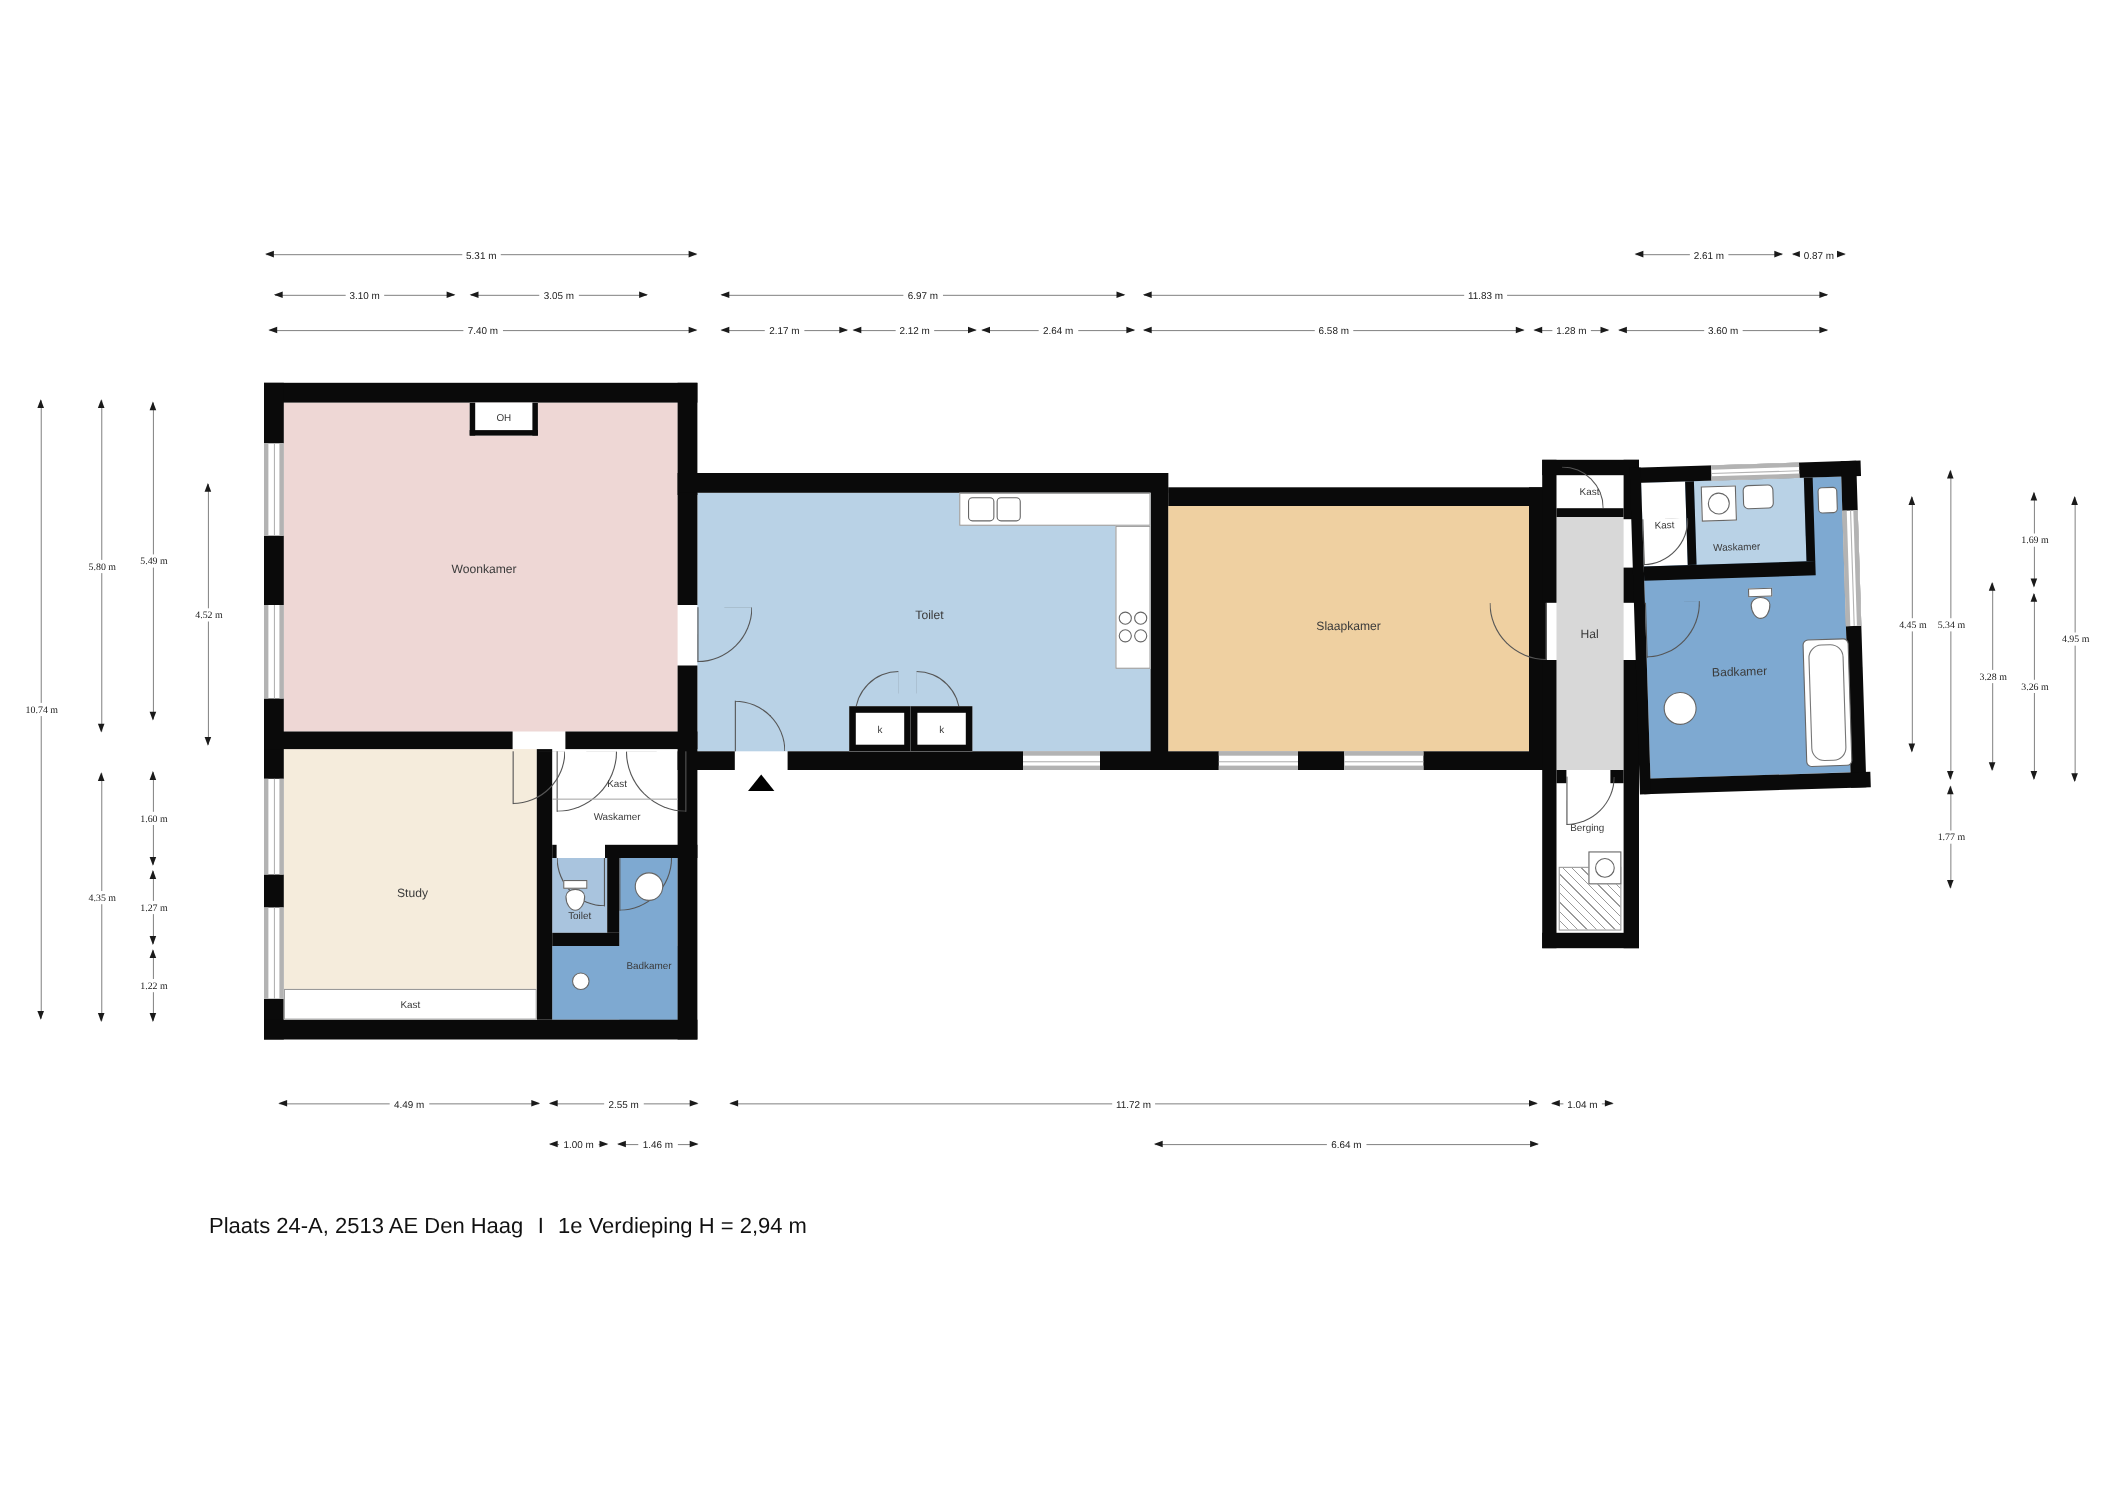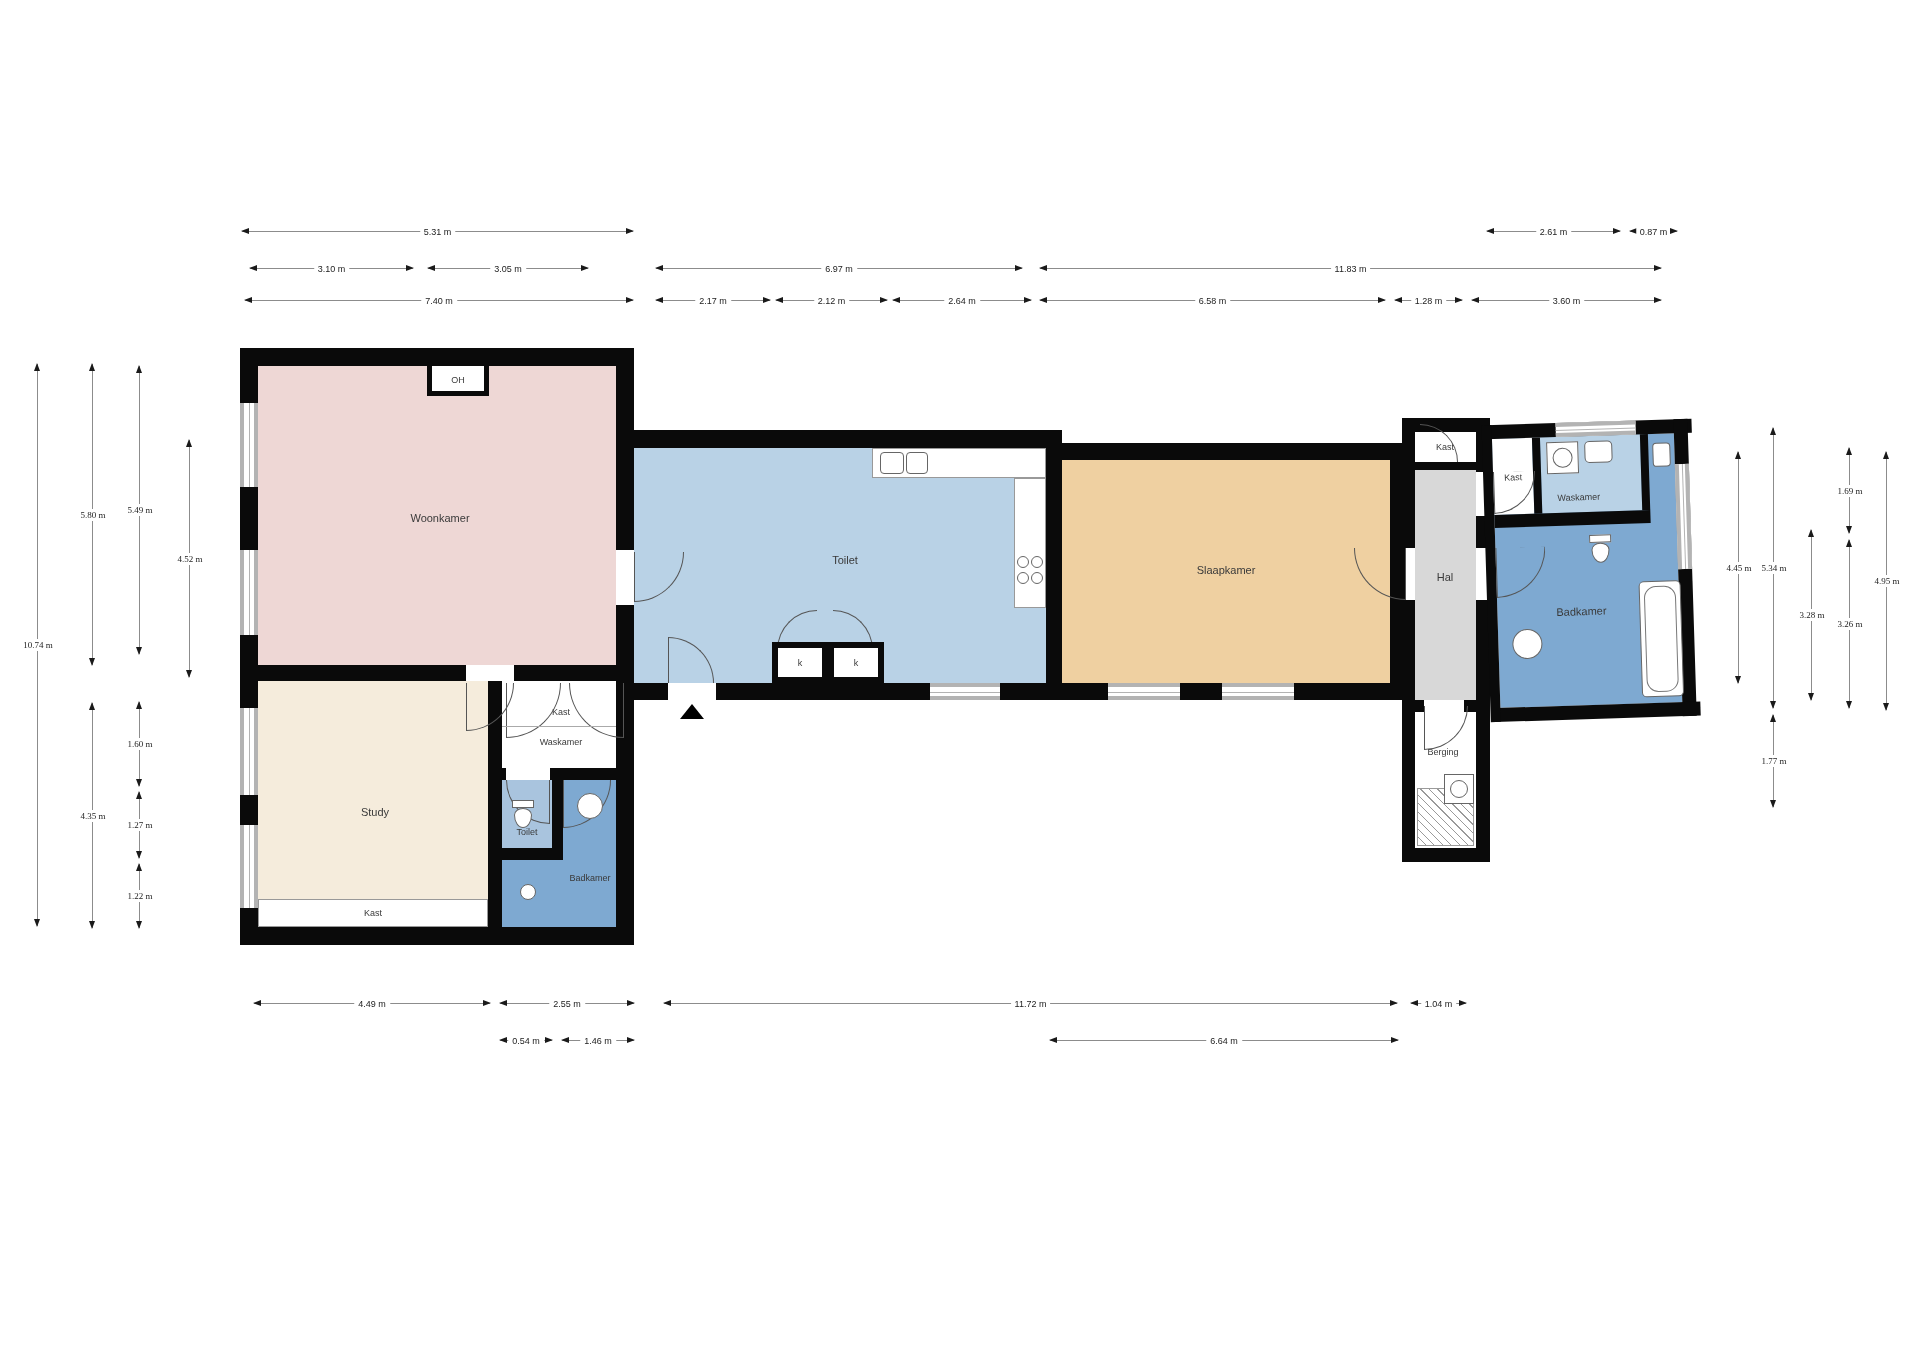--- a/index.html
+++ b/index.html
@@ -267,21 +267,21 @@
     <div class="dh" style="left:500px;top:1003px;width:134px">
         <span class="lbl">2.55 m</span>
       </div>
     <div class="dh" style="left:664px;top:1003px;width:733px">
         <span class="lbl" style="left:50%">11.72 m</span>
       </div>
     <div class="dh" style="left:1411px;top:1003px;width:55px">
         <span class="lbl">1.04 m</span>
       </div>
     <div class="dh" style="left:500px;top:1040px;width:52px">
-        <span class="lbl">0.54 m</span>
+        <span class="lbl">1.00 m</span>
       </div>
     <div class="dh" style="left:562px;top:1040px;width:72px">
         <span class="lbl">1.46 m</span>
       </div>
     <div class="dh" style="left:1050px;top:1040px;width:348px">
         <span class="lbl">6.64 m</span>
       </div>
   </div>
 
   <div>
@@ -328,14 +328,17 @@
         <span class="lbl">1.69 m</span>
       </div>
     <div class="dv" style="left:1849px;top:540px;height:168px">
         <span class="lbl">3.26 m</span>
       </div>
     <div class="dv" style="left:1886px;top:452px;height:258px">
         <span class="lbl">4.95 m</span>
       </div>
   </div>
 
+  <div class="title">
+    <span>Plaats 24-A, 2513 AE Den Haag</span><span class="sep">I</span><span>1e Verdieping H = 2,94 m</span>
+  </div>
 
 </div>
 
 </body></html>

